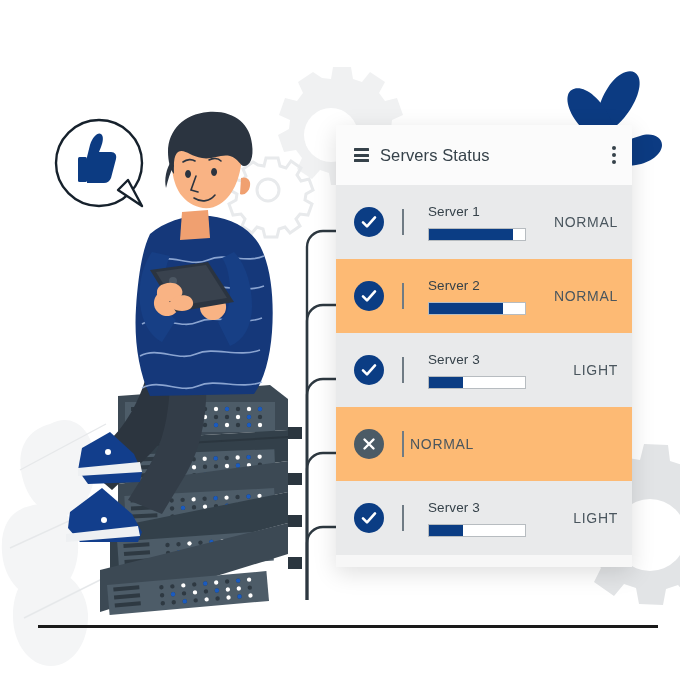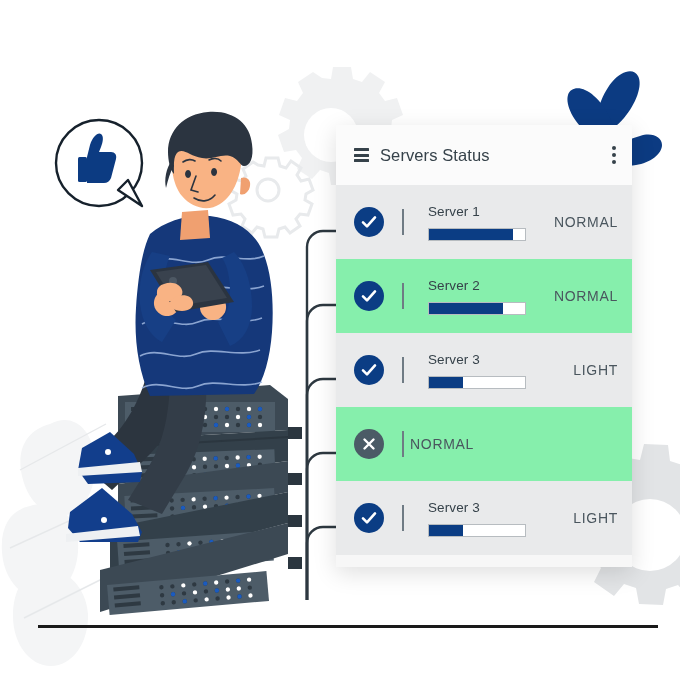--- a/index.html
+++ b/index.html
@@ -81,21 +81,21 @@
   }
   .row {
     height: 74px;
     display: flex;
     align-items: center;
     padding: 0 14px 0 18px;
     box-sizing: border-box;
     position: relative;
   }
   .row.alt  { background: #e9eaeb; }
-  .row.base { background: #86efac; }
+  .row.base { background: #fdba74; }
   .badge {
     width: 30px;
     height: 30px;
     border-radius: 50%;
     flex: 0 0 auto;
     position: relative;
   }
   .badge.ok      { background: #0b3d84; }
   .badge.offline { background: #4b5b66; }
   .badge svg { position: absolute; left: 0; top: 0; }

